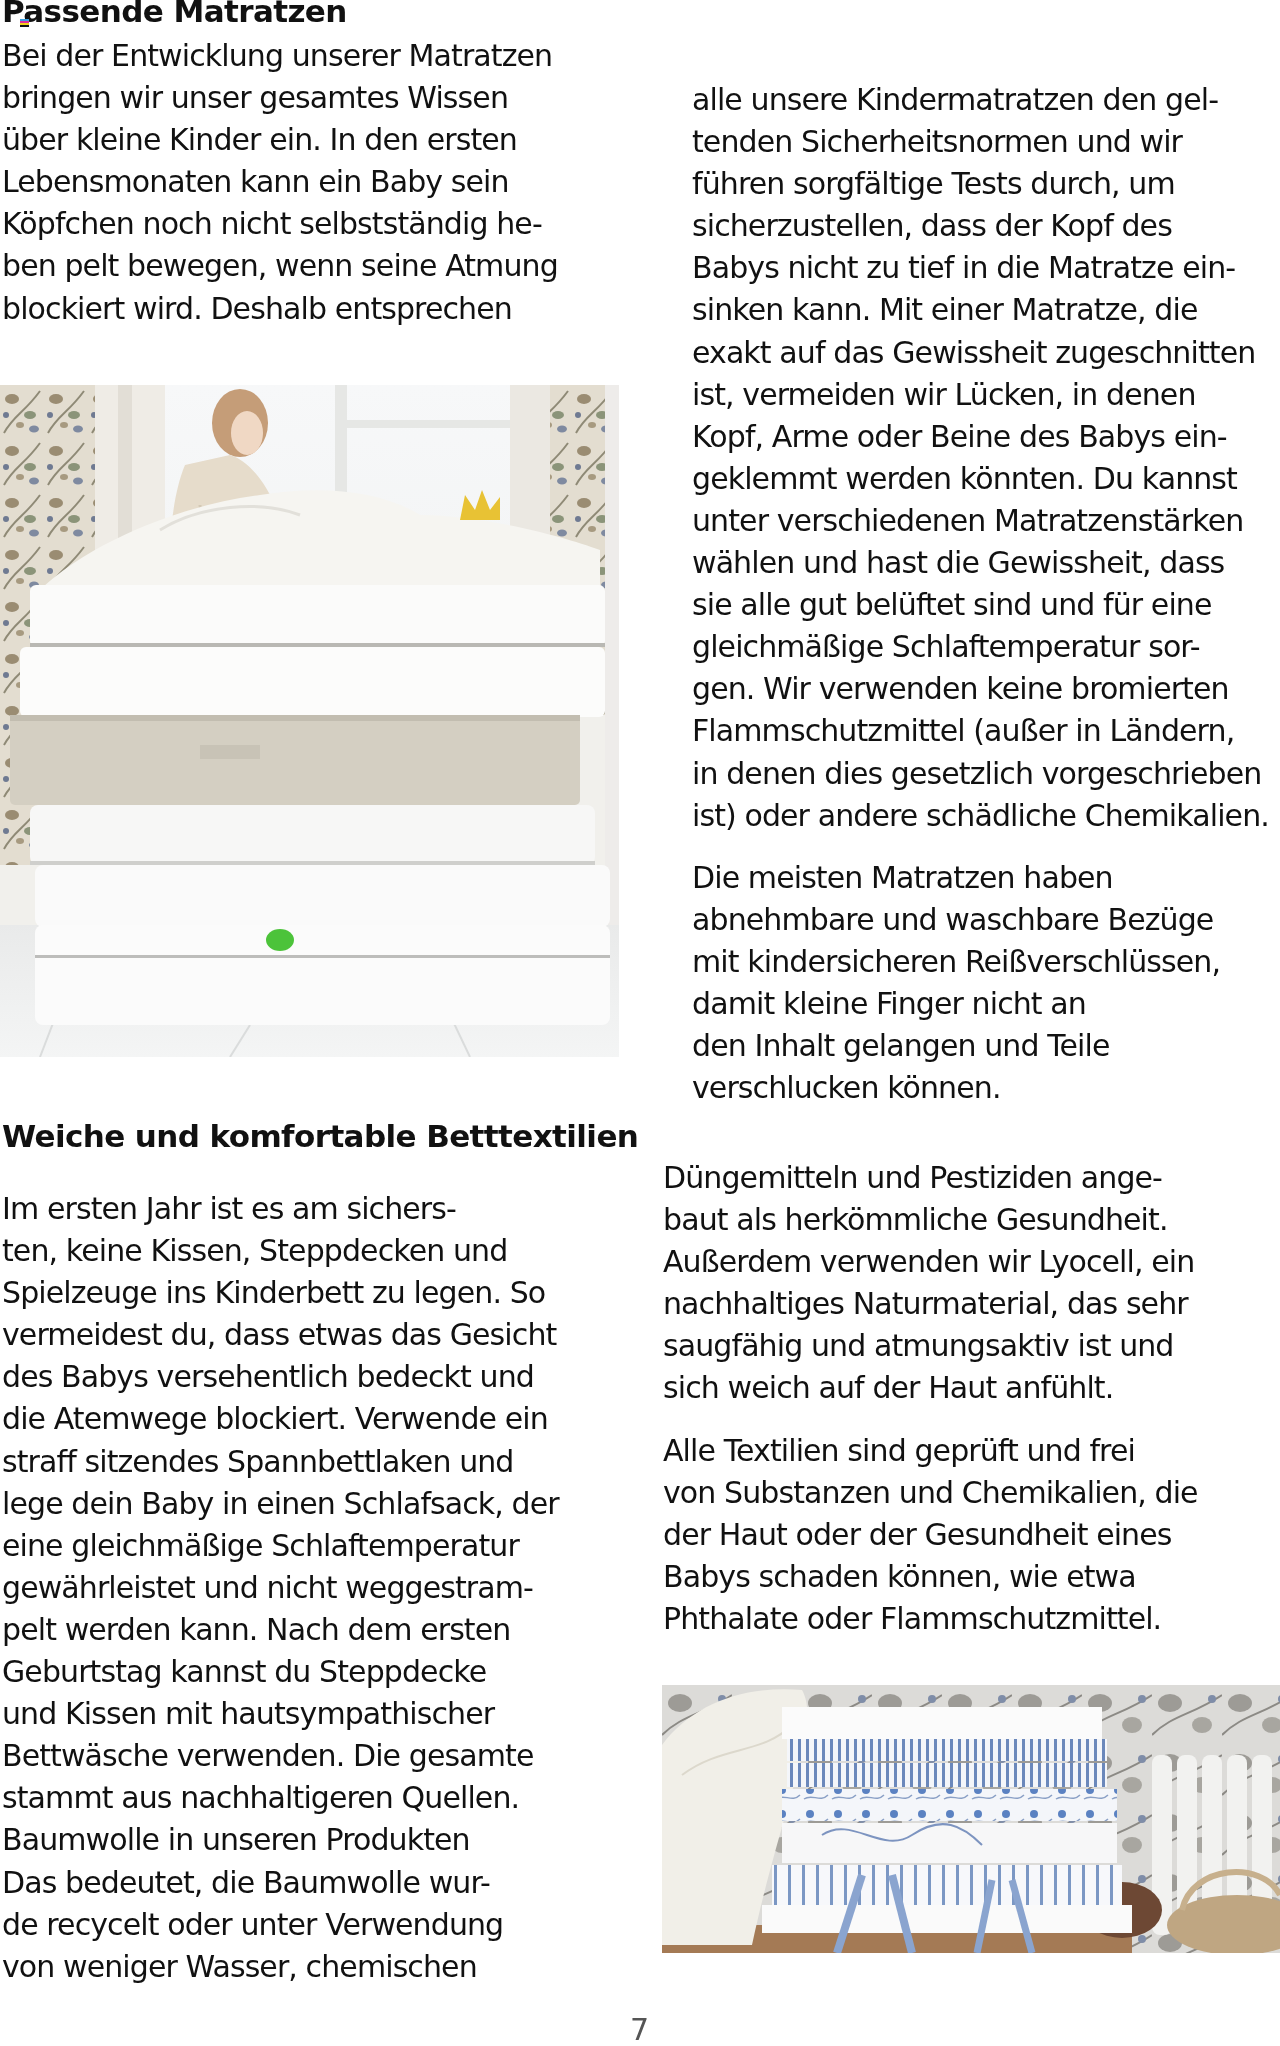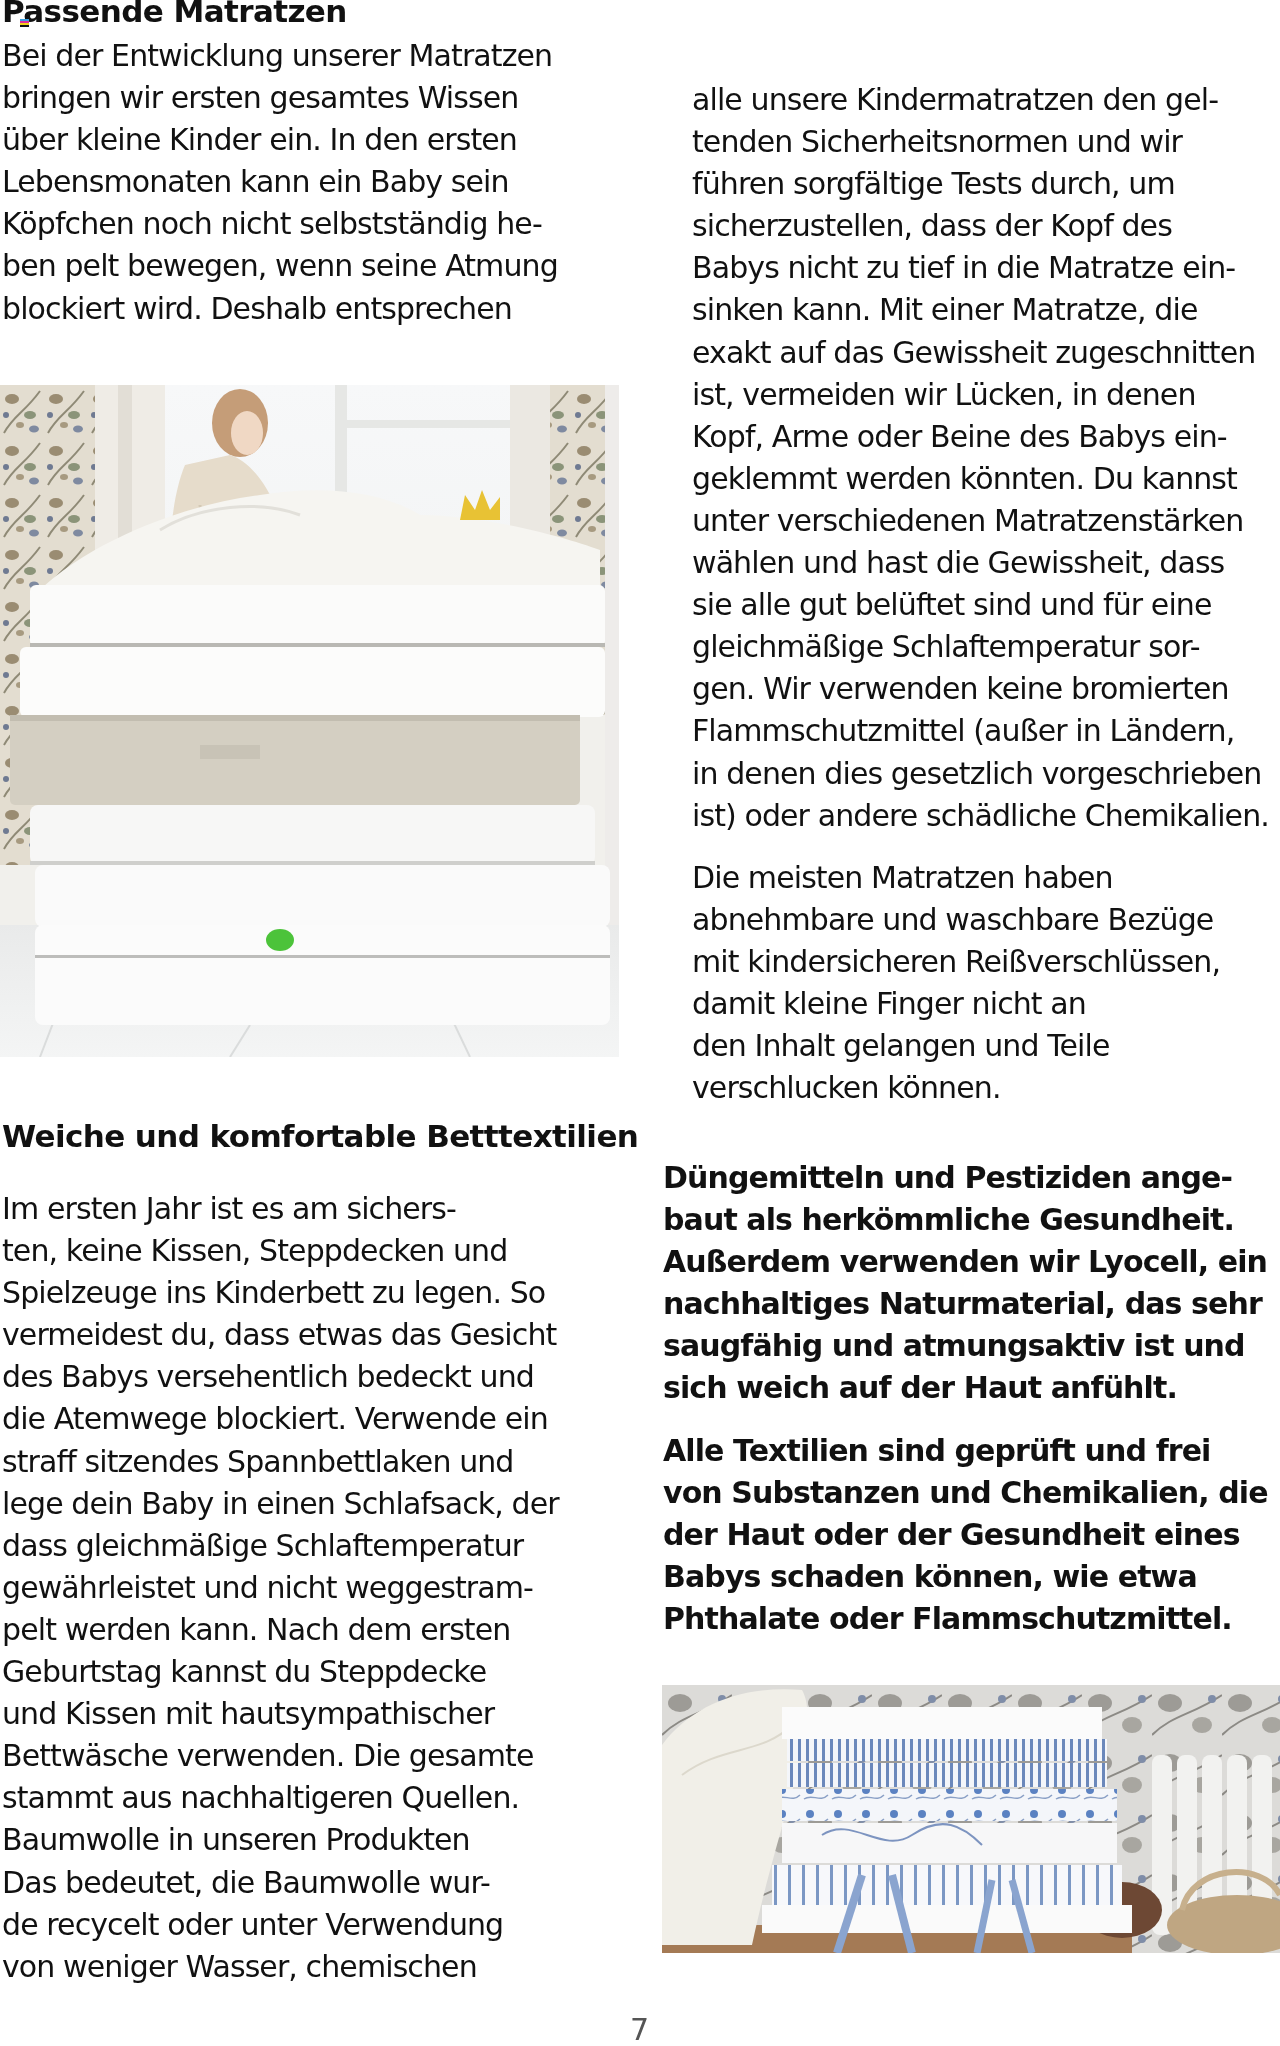--- a/index.html
+++ b/index.html
@@ -72,21 +72,21 @@
 <h1 class="heading" style="top:-7px;">Passende Matratzen</h1>
 <div class="reg-mark">
   <span style="background:#3aa0e0"></span>
   <span style="background:#e0309a"></span>
   <span style="background:#f2d21a"></span>
   <span style="background:#111111"></span>
 </div>
 
 <div class="col" style="left:2px; top:35px; width:620px;">
   <span class="ln">Bei der Entwicklung unserer Matratzen</span>
-  <span class="ln">bringen wir ersten gesamtes Wissen</span>
+  <span class="ln">bringen wir unser gesamtes Wissen</span>
   <span class="ln">über kleine Kinder ein. In den ersten</span>
   <span class="ln">Lebensmonaten kann ein Baby sein</span>
   <span class="ln">Köpfchen noch nicht selbstständig he-</span>
   <span class="ln">ben pelt bewegen, wenn seine Atmung</span>
   <span class="ln">blockiert wird. Deshalb entsprechen</span>
 </div>
 
 <div class="photo" style="left:0; top:385px; width:619px; height:672px; background:#f1f0ec;">
   <svg width="619" height="672" viewBox="0 0 619 672" xmlns="http://www.w3.org/2000/svg">
     <defs>
@@ -189,34 +189,34 @@
 
 <div class="col" style="left:2px; top:1188px; width:640px;">
   <span class="ln">Im ersten Jahr ist es am sichers-</span>
   <span class="ln">ten, keine Kissen, Steppdecken und</span>
   <span class="ln">Spielzeuge ins Kinderbett zu legen. So</span>
   <span class="ln">vermeidest du, dass etwas das Gesicht</span>
   <span class="ln">des Babys versehentlich bedeckt und</span>
   <span class="ln">die Atemwege blockiert. Verwende ein</span>
   <span class="ln">straff sitzendes Spannbettlaken und</span>
   <span class="ln">lege dein Baby in einen Schlafsack, der</span>
-  <span class="ln">dass gleichmäßige Schlaftemperatur</span>
+  <span class="ln">eine gleichmäßige Schlaftemperatur</span>
   <span class="ln">gewährleistet und nicht weggestram-</span>
   <span class="ln">pelt werden kann. Nach dem ersten</span>
   <span class="ln">Geburtstag kannst du Steppdecke</span>
   <span class="ln">und Kissen mit hautsympathischer</span>
   <span class="ln">Bettwäsche verwenden. Die gesamte</span>
   <span class="ln">stammt aus nachhaltigeren Quellen.</span>
   <span class="ln">Baumwolle in unseren Produkten</span>
   <span class="ln">Das bedeutet, die Baumwolle wur-</span>
   <span class="ln">de recycelt oder unter Verwendung</span>
   <span class="ln">von weniger Wasser, chemischen</span>
 </div>
 
-<div class="col" style="left:663px; top:1157px; width:617px;font-weight:bold;">
+<div class="col" style="left:663px; top:1157px; width:617px;">
   <span class="ln">Düngemitteln und Pestiziden ange-</span>
   <span class="ln">baut als herkömmliche Gesundheit.</span>
   <span class="ln">Außerdem verwenden wir Lyocell, ein</span>
   <span class="ln">nachhaltiges Naturmaterial, das sehr</span>
   <span class="ln">saugfähig und atmungsaktiv ist und</span>
   <span class="ln">sich weich auf der Haut anfühlt.</span>
   <span class="para-gap"></span>
   <span class="ln">Alle Textilien sind geprüft und frei</span>
   <span class="ln">von Substanzen und Chemikalien, die</span>
   <span class="ln">der Haut oder der Gesundheit eines</span>

